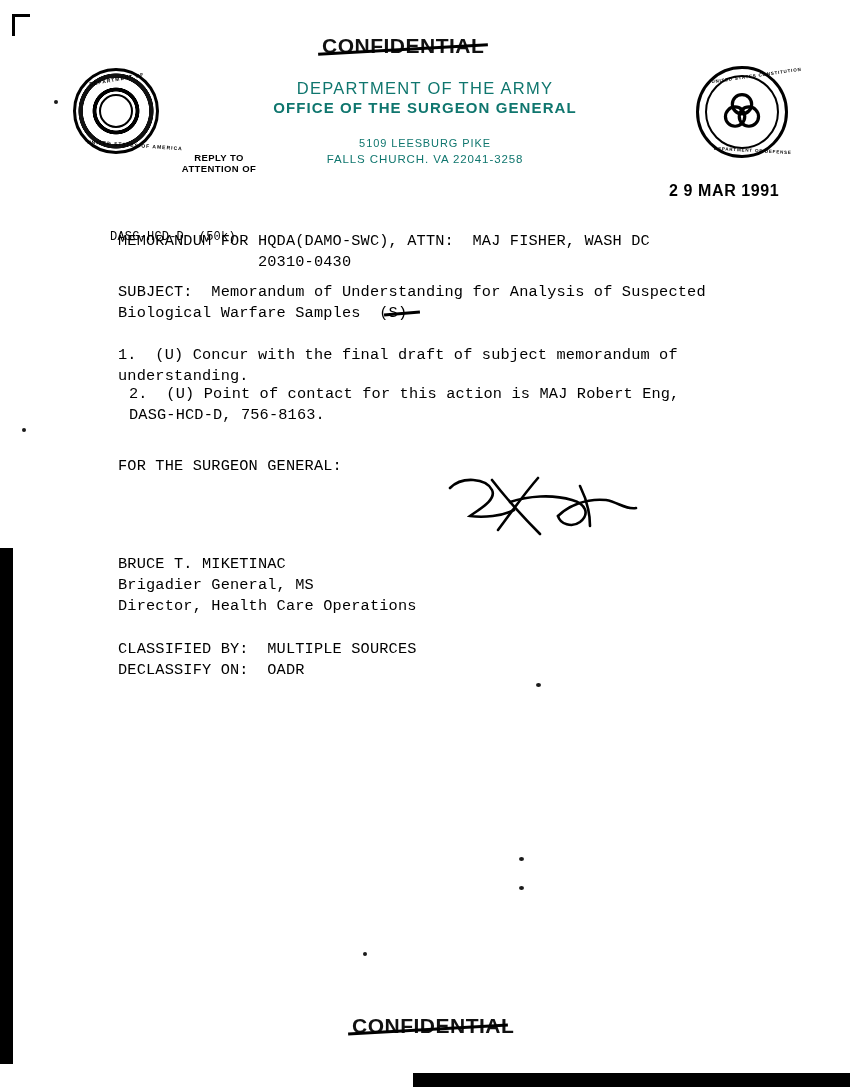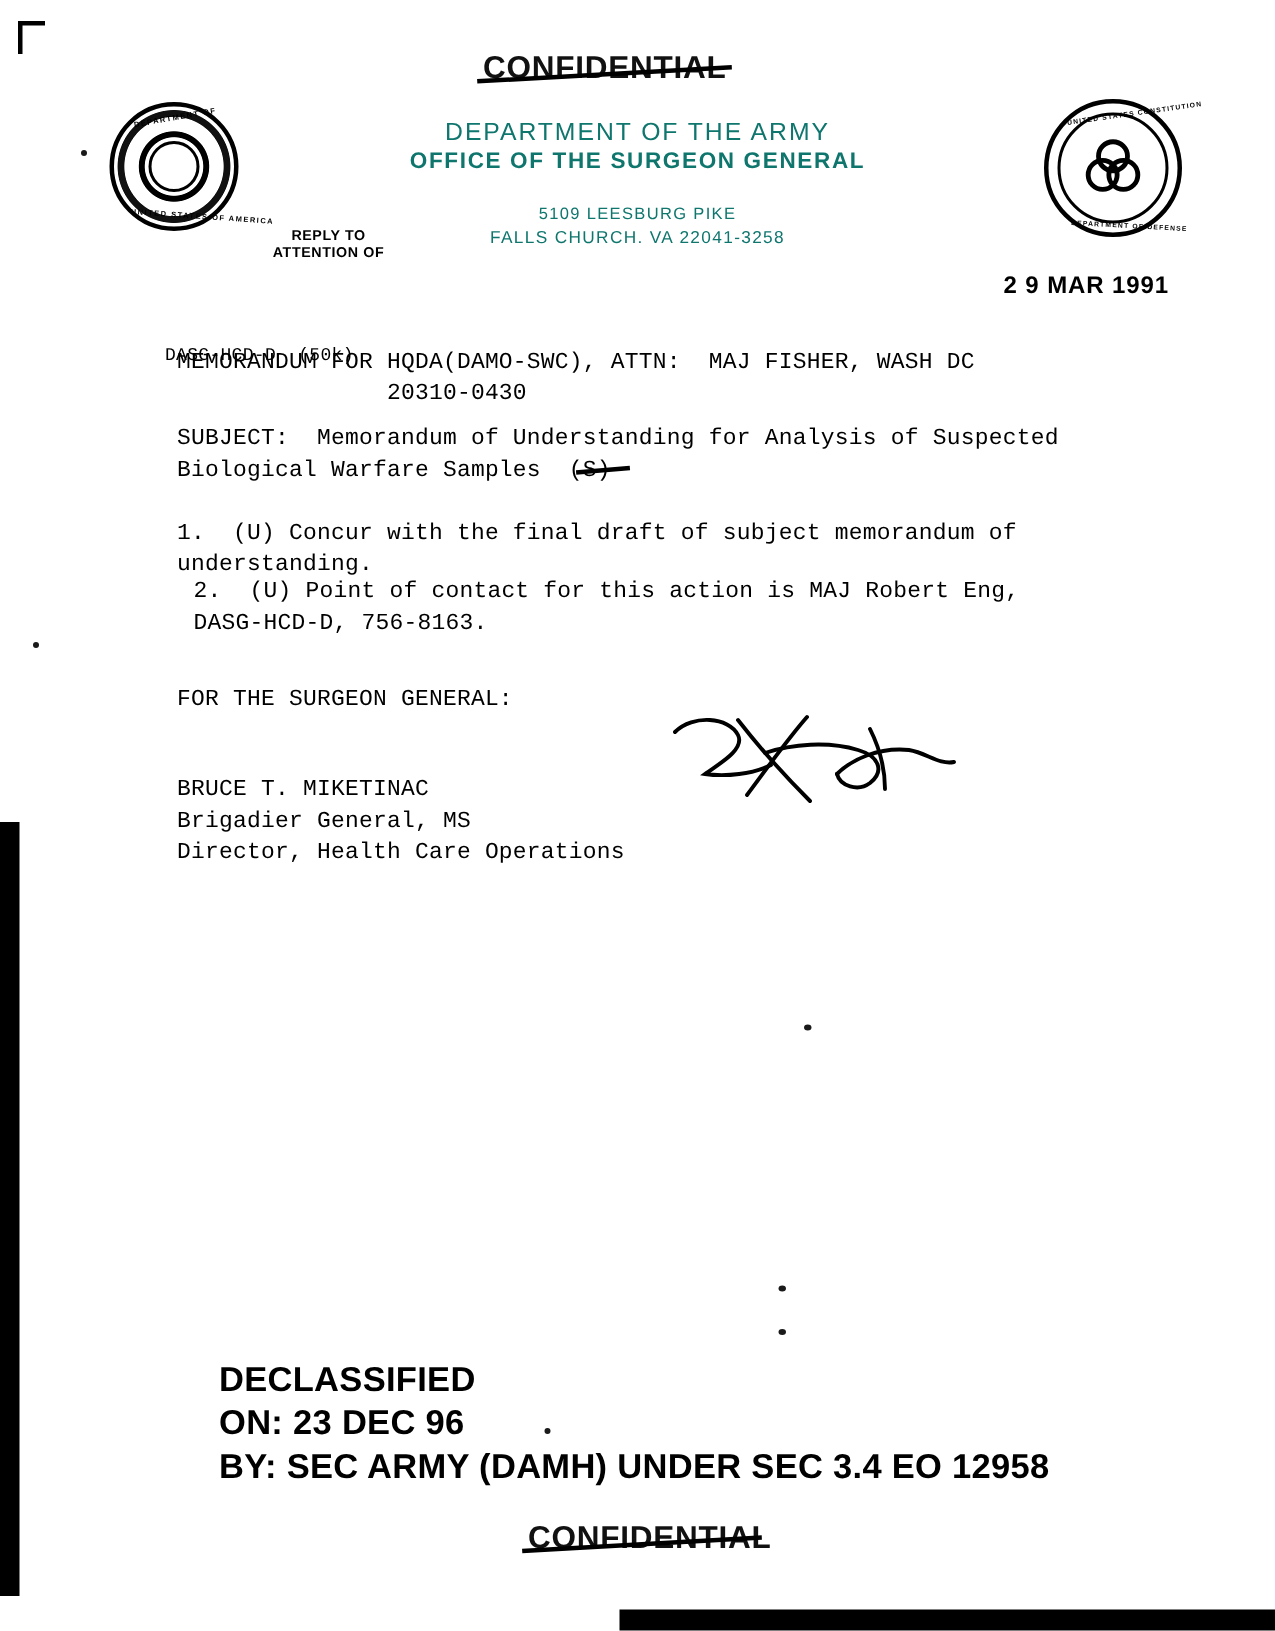--- a/index.html
+++ b/index.html
@@ -224,21 +224,21 @@
     font-size: 15.3px;
     line-height: 21px;
     letter-spacing: 0.15px;
     white-space: pre;
   }
   .b-memo-for { top: 231px; }
   .b-subject  { top: 282px; }
   .b-para1    { top: 345px; }
   .b-para2    { top: 384px; margin-left: 11px; }
   .b-fortsg   { top: 456px; }
-  .b-sigblock { top: 516px; }
+  .b-sigblock { top: 554px; }
   .b-class    { top: 639px; }
 
   
   .strike-s {
     position: absolute;
     left: 384px;
     top: 312px;
     width: 36px;
     height: 3px;
     background: #000;
@@ -341,21 +341,20 @@
       <path d="M98 6 C 84 22, 70 42, 58 58"></path>
       <path d="M70 30 C 88 24, 112 22, 132 28 C 146 32, 150 42, 140 50 C 132 56, 120 52, 118 44"></path>
       <path d="M118 44 C 128 34, 146 26, 166 28 C 178 30, 186 38, 196 36"></path>
       <path d="M140 14 C 146 26, 150 40, 150 54"></path>
     </g>
   </svg>
 
   <div class="bodytext b-sigblock">BRUCE T. MIKETINAC
 Brigadier General, MS
 Director, Health Care Operations</div>
-
-  <div class="declassified">DECLASSIFIED
-ON: 23 DEC 96
-BY: SEC ARMY (DAMH) UNDER SEC 3.4 EO 12958</div>
+  <div class="bodytext b-class">CLASSIFIED BY:  MULTIPLE SOURCES
+DECLASSIFY ON:  OADR</div>
+
 
   <div class="class-banner class-bottom">CONFIDENTIAL</div>
   <div class="strike strike-bottom"></div>
 
 </div>
 
 </body></html>

